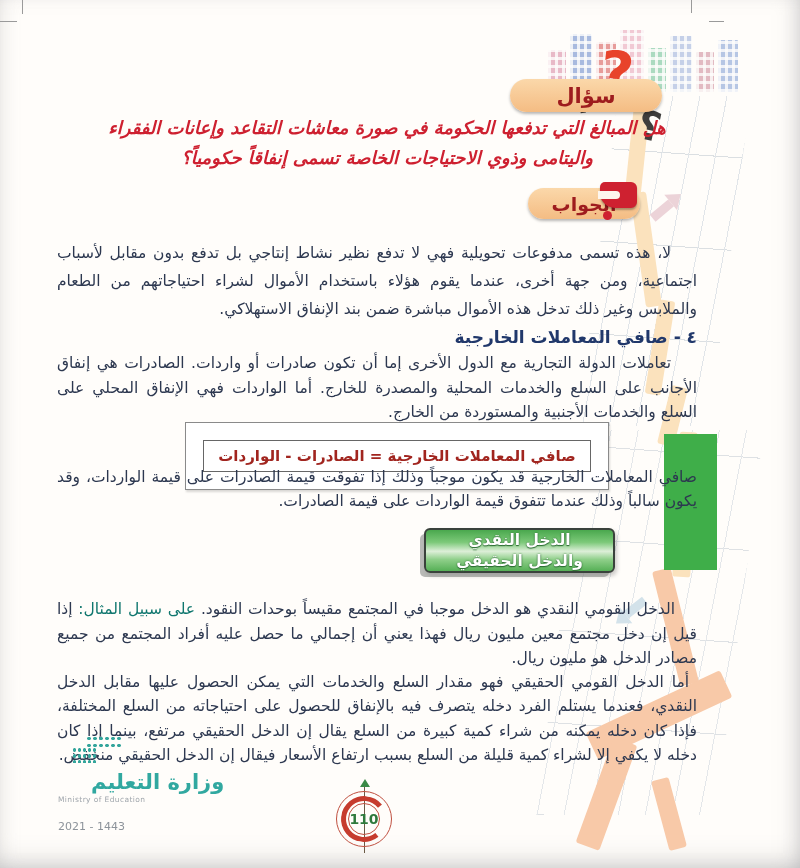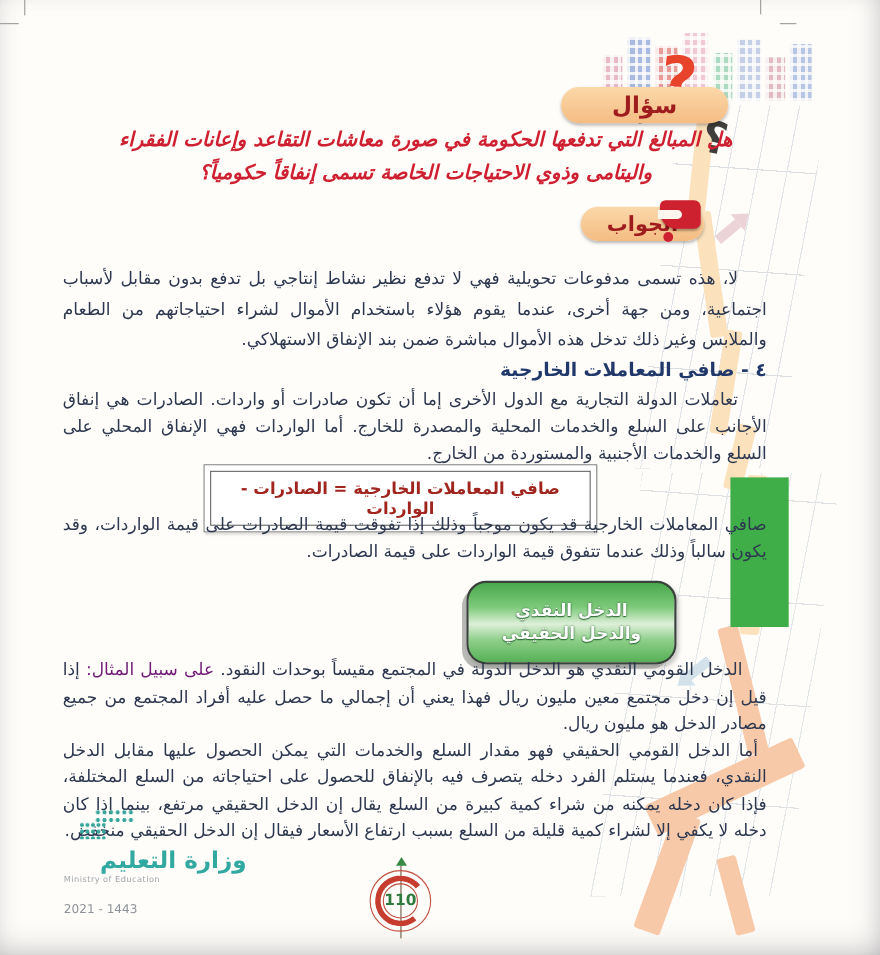--- a/index.html
+++ b/index.html
@@ -45,32 +45,32 @@
   .a-icon .slot { position:absolute; left:-2px; top:9px; width:22px; height:8px;
      background:#fdf6ee; border-radius:0 4px 4px 0; }
   .a-icon .dotp { position:absolute; left:3px; top:29px; width:9px; height:9px;
      background:#ce2130; border-radius:50%; }
   
   .block { position:absolute; left:57px; width:640px; direction:rtl; text-align:justify;
            color:#2d3850; font-size:15.5px; }
   .q-text { position:absolute; left:62px; top:113px; width:650px; direction:rtl;
             text-align:center; color:#ce2030; font-weight:bold; font-size:18px; line-height:30px;font-style:italic; }
   .h-net { top:327px; color:#21386b; font-weight:bold; font-size:17px; text-align:right; }
-  .formula { position:absolute; left:185px; top:422px; width:358px; background:#fff;
-             border:1px solid #8a8a8a; padding:5px; box-shadow:1px 2px 2px rgba(0,0,0,.15); }
+  .formula { position:absolute; left:185px; top:422px; width:424px; background:#fff;
+             border:1px solid #8a8a8a; padding:17px; box-shadow:1px 2px 2px rgba(0,0,0,.15); }
   .formula .inner { border:1px solid #666; padding:6px 8px; text-align:center; direction:rtl;
              color:#a1251f; font-weight:bold; font-size:15px; }
-  .income-box { position:absolute; left:424px; top:528px; width:191px; height:76px;
-    border:2px solid #3a423c; border-radius:18px; direction:rtl;
+  .income-box { position:absolute; left:424px; top:528px; width:191px; height:45px;
+    border:2px solid #3a423c; border-radius:6px; direction:rtl;
     background:linear-gradient(180deg,#4aa84e 0%, #7cc979 30%, #ddefd8 52%, #8fcf8a 72%, #56b056 100%);
     box-shadow:-5px 5px 0 -1px rgba(125,130,125,.55), 2px 3px 4px rgba(0,0,0,.2);
     display:flex; flex-direction:column; align-items:center; justify-content:center;
     color:#fff; font-weight:bold; font-size:15.5px; line-height:21px;
     text-shadow:0 1px 1px #2c6b33, 0 0 2px #2c6b33; }
-  .red-inline { color:#701a75; }
+  .red-inline { color:#0f766e; }
   
   .ministry { position:absolute; left:58px; top:770px; direction:ltr; }
   .ministry .ar { color:#31a8a0; font-weight:bold; font-size:21px; direction:rtl; letter-spacing:1px;margin-left:33px; }
   .ministry .en { color:#a0a6ac; font-size:7.5px; letter-spacing:.4px; margin-top:1px; }
   .ministry .yr { color:#8d939a; font-size:11px; margin-top:16px; }
   .dots { position:absolute; background-image:radial-gradient(circle,#35a59c 1.6px, transparent 2px);
           background-size:6px 7px; }
   .emblem { position:absolute; left:331px; top:779px; width:66px; height:74px; }
   .emblem .vline { position:absolute; left:33px; top:6px; width:1px; height:68px; background:#6b5a45; }
   .emblem .palm { position:absolute; left:29px; top:0; width:0; height:0;
@@ -162,21 +162,21 @@
     <div class="inner">صافي المعاملات الخارجية = الصادرات - الواردات</div>
   </div>
 
   <p class="block z5" style="top:466px; line-height:23.5px;">صافي المعاملات الخارجية قد يكون موجباً وذلك إذا تفوقت قيمة الصادرات على قيمة الواردات، وقد يكون سالباً وذلك عندما تتفوق قيمة الواردات على قيمة الصادرات.</p>
 
   <div class="income-box z5">
     <div>الدخل النقدي</div>
     <div>والدخل الحقيقي</div>
   </div>
 
-  <p class="block z5" style="top:597px; line-height:24.5px; text-indent:22px;"><span>الدخل القومي النقدي هو الدخل الدولة في المجتمع مقيساً بوحدات النقود. </span><span class="red-inline">على سبيل المثال: </span><span>إذا قيل إن دخل مجتمع معين مليون ريال فهذا يعني أن إجمالي ما حصل عليه أفراد المجتمع من جميع مصادر الدخل هو مليون ريال.</span></p>
+  <p class="block z5" style="top:597px; line-height:24.5px; text-indent:22px;"><span>الدخل القومي النقدي هو الدخل موجبا في المجتمع مقيساً بوحدات النقود. </span><span class="red-inline">على سبيل المثال: </span><span>إذا قيل إن دخل مجتمع معين مليون ريال فهذا يعني أن إجمالي ما حصل عليه أفراد المجتمع من جميع مصادر الدخل هو مليون ريال.</span></p>
 
   <p class="block z5" style="top:670px; line-height:24.3px; text-indent:8px;">أما الدخل القومي الحقيقي فهو مقدار السلع والخدمات التي يمكن الحصول عليها مقابل الدخل النقدي، فعندما يستلم الفرد دخله يتصرف فيه بالإنفاق للحصول على احتياجاته من السلع المختلفة، فإذا كان دخله يمكنه من شراء كمية كبيرة من السلع يقال إن الدخل الحقيقي مرتفع، بينما إذا كان دخله لا يكفي إلا لشراء كمية قليلة من السلع بسبب ارتفاع الأسعار فيقال إن الدخل الحقيقي منخفض.</p>
 
   <div class="dots z6" style="left:86px; top:735px; width:36px; height:14px;"></div>
   <div class="dots z6" style="left:72px; top:747px; width:24px; height:16px; background-size:5px 6px;"></div>
 
   <div class="ministry z6">
     <div class="ar">وزارة التعليم</div>
     <div class="en">Ministry of Education</div>
     <div class="yr">2021 - 1443</div>

